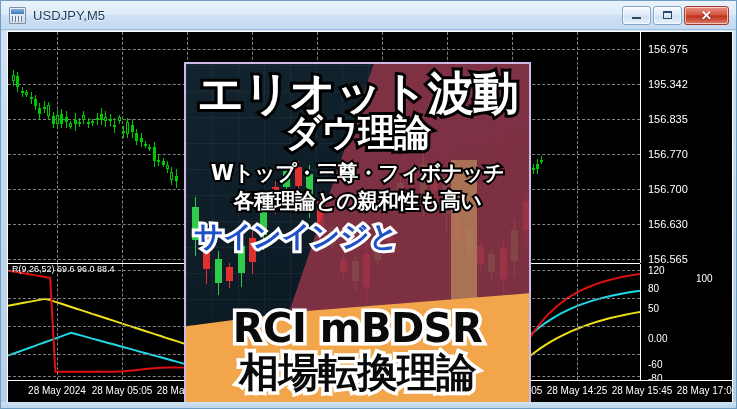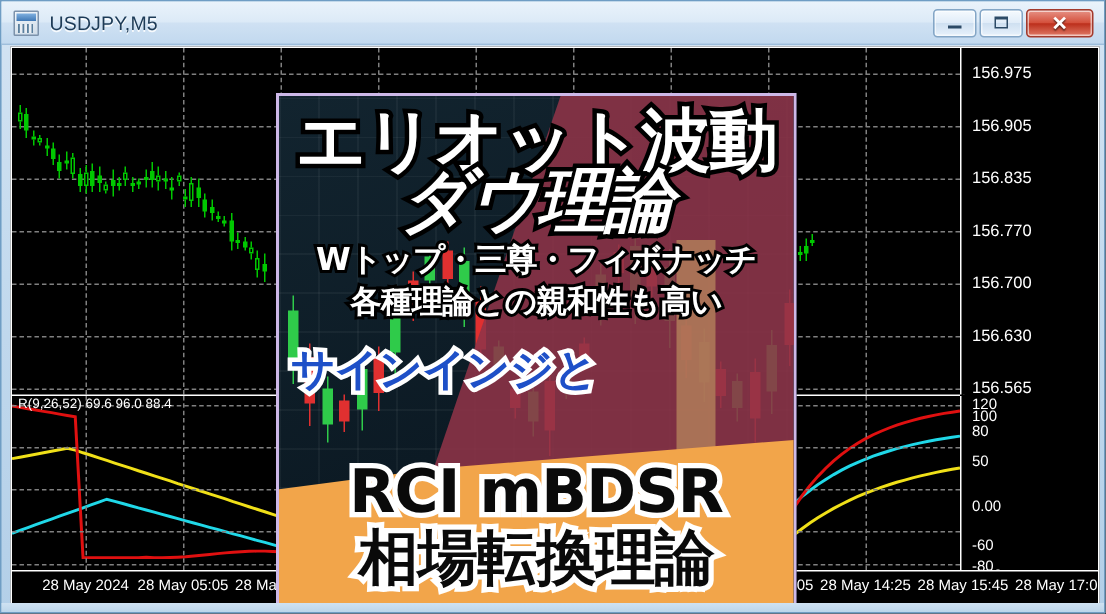--- a/index.html
+++ b/index.html
@@ -161,36 +161,36 @@
   .promo-txt { position:absolute; inset:0; text-align:center; z-index:3; }
 
   .t-h1 {
     position:absolute; left:0; right:0; font-weight:bold; color:#ffffff;
     font-family: "DejaVu Sans", sans-serif;
     letter-spacing:-1px;
     -webkit-text-stroke: 6px #000;
     paint-order: stroke fill;
   }
   .t-h1.l1 { top:4px; font-size:46px; line-height:50px; }
-  .t-h1.l2 { top:44px; font-size:46px; line-height:50px;font-style:italic; }
+  .t-h1.l2 { top:44px; font-size:37px; line-height:50px; }
 
   .t-sub {
     position:absolute; left:0; right:0; font-weight:bold; color:#ffffff;
     font-family:"DejaVu Sans", sans-serif; font-size:21px; line-height:26px;
     -webkit-text-stroke: 4px #000; paint-order: stroke fill; letter-spacing:-.5px;
   }
   .t-sub.s1 { top:96px; }
   .t-sub.s2 { top:124px; }
 
   .t-blue {
     position:absolute; font-weight:bold; color:#1e50c8;
     font-family:"DejaVu Sans", sans-serif; font-size:29px; line-height:33px;
     -webkit-text-stroke: 6px #ffffff; paint-order: stroke fill; letter-spacing:-.5px;
   }
-  .t-blue.b1 { left:8px; top:166px; }
+  .t-blue.b1 { left:8px; top:156px; }
   .t-blue.b2 { right:16px; top:200px; }
 
   .t-black {
     position:absolute; left:0; right:0; font-weight:bold; color:#0a0a0a;
     font-family:"DejaVu Sans", sans-serif; font-size:40px; line-height:45px;
     -webkit-text-stroke: 7px #ffffff; paint-order: stroke fill; letter-spacing:-.5px;
   }
   .t-black.k1 { top:242px; }
   .t-black.k2 { top:286px; }
 
@@ -586,31 +586,31 @@
           <div class="grid-h" style="top: 90px;"></div>
           <div class="grid-h" style="top: 112px;"></div>
         </div>
 
 
       <div class="ind-line">R(9,26,52) 69.6 96.0 88.4</div>
 
       <div class="scale-price">
           <div class="scale-div"></div>
           <div class="lbl" style="top: 17px;">156.975</div>
-          <div class="lbl" style="top: 52px;">156.905</div>
+          <div class="lbl" style="top: 52px;">195.342</div>
           <div class="lbl" style="top: 87px;">156.835</div>
           <div class="lbl" style="top: 122px;">156.770</div>
           <div class="lbl" style="top: 157px;">156.700</div>
           <div class="lbl" style="top: 192px;">156.630</div>
           <div class="lbl" style="top: 227px;">156.565</div>
         </div>
       <div class="scale-ind">
           <div class="scale-div"></div>
           <div class="lbl" style="top: 6px;">120</div>
-          <div class="lbl" style="top: 14px;">100</div>
+          <div class="lbl" style="top: 14px; margin-left: 48px;">100</div>
           <div class="lbl" style="top: 24px;">80</div>
           <div class="lbl" style="top: 44px;">50</div>
           <div class="lbl" style="top: 74px;">0.00</div>
           <div class="lbl" style="top: 100px;">-60</div>
           <div class="lbl" style="top: 114px;">-80</div>
           <div class="lbl" style="top: 120px;">-100</div>
         </div>
 
       <div class="time-axis">
           <div class="tl" style="left: 49px;">28 May 2024</div>

